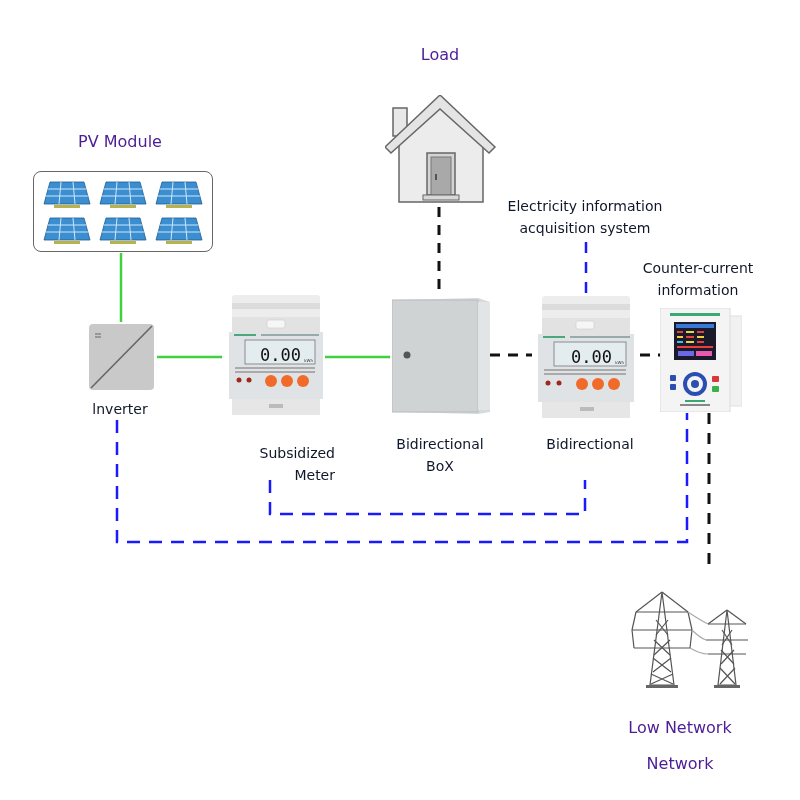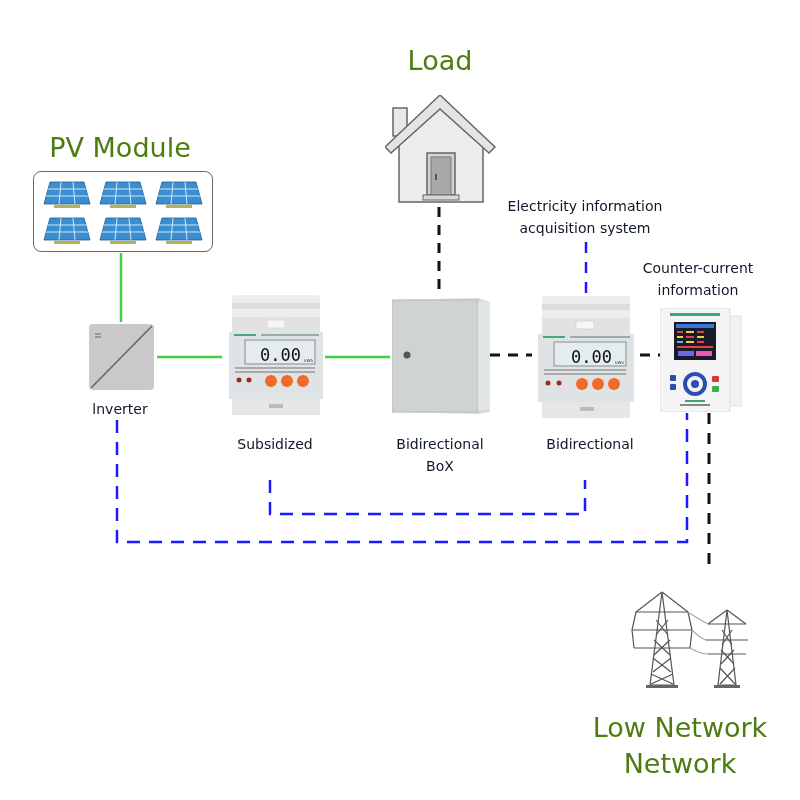--- a/index.html
+++ b/index.html
@@ -1,19 +1,19 @@
 <!DOCTYPE html>
 <html><head>
 <meta charset="utf-8">
 <style>
   html, body { margin:0; padding:0; background:#ffffff; }
   body { width:800px; height:800px; position:relative; overflow:hidden;
          font-family:"DejaVu Sans", sans-serif; color:#111; }
   .abs { position:absolute; }
-  .title { font-size:27px; font-weight:500; text-align:center; color:#4d7c0f; }
+  .title { font-size:16px; font-weight:500; text-align:center; color:#4c1d95; }
   .label { font-size:14px; text-align:center; line-height:22px; color:#0f172a; }
   svg.wires { position:absolute; left:0; top:0; }
 </style>
 </head>
 <body>
 
 <svg class="wires" width="800" height="800">
 
   <line x1="121" y1="253" x2="121" y2="322" stroke="#3fd13f" stroke-width="2.5"></line>
   <line x1="157" y1="357" x2="222" y2="357" stroke="#3fd13f" stroke-width="2.5"></line>
@@ -87,22 +87,23 @@
     <rect x="6" y="76" width="80" height="2" fill="#aaa"></rect>
     <circle cx="10" cy="85" r="2.5" fill="#a0281a"></circle>
     <circle cx="20" cy="85" r="2.5" fill="#a0281a"></circle>
     <circle cx="42" cy="86" r="6" fill="#f06a2a"></circle>
     <circle cx="58" cy="86" r="6" fill="#f06a2a"></circle>
     <circle cx="74" cy="86" r="6" fill="#f06a2a"></circle>
     <rect x="3" y="104" width="88" height="16" fill="#e6e6e6"></rect>
     <rect x="40" y="109" width="14" height="4" fill="#bbb"></rect>
   </svg>
 </div>
-<div class="abs label" style="left:215px; top:433px; width:120px;">
+<div class="abs label" style="left:215px; top:442px; width:120px;text-align:right;">
   <div>Subsidized</div>
+  <div>Meter</div>
 </div>
 
 <div class="abs" style="left:392px; top:298px; width:98px; height:116px;">
   <svg width="98" height="116">
     <polygon points="0,2 86,0 98,4 98,114 86,116 2,114" fill="#d6dadb"></polygon>
     <rect x="0" y="2" width="86" height="112" fill="#cfd3d4" stroke="#b8bcbd" stroke-width="1"></rect>
     <rect x="86" y="4" width="12" height="108" fill="#e2e5e6"></rect>
     <circle cx="15" cy="57" r="3.5" fill="#555"></circle>
   </svg>
 </div>

